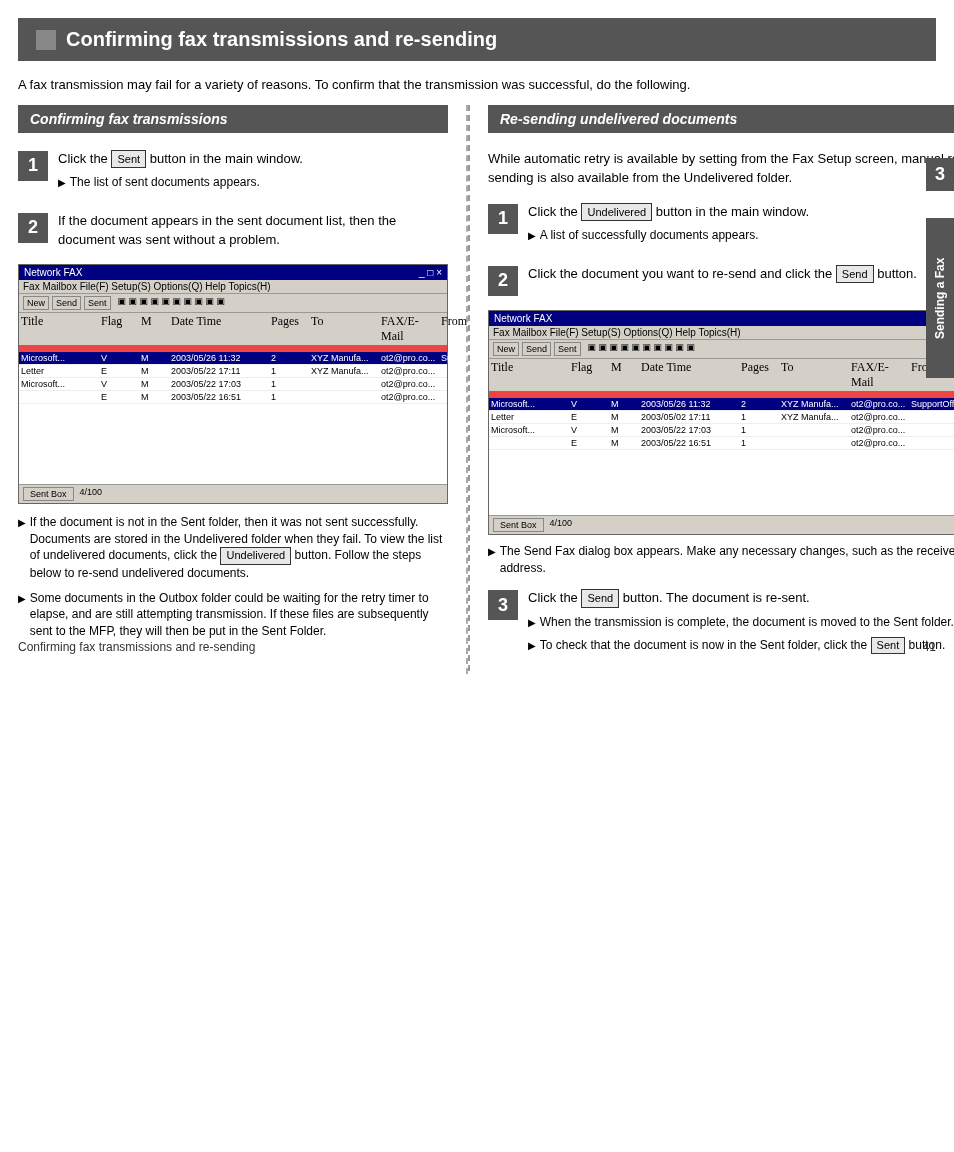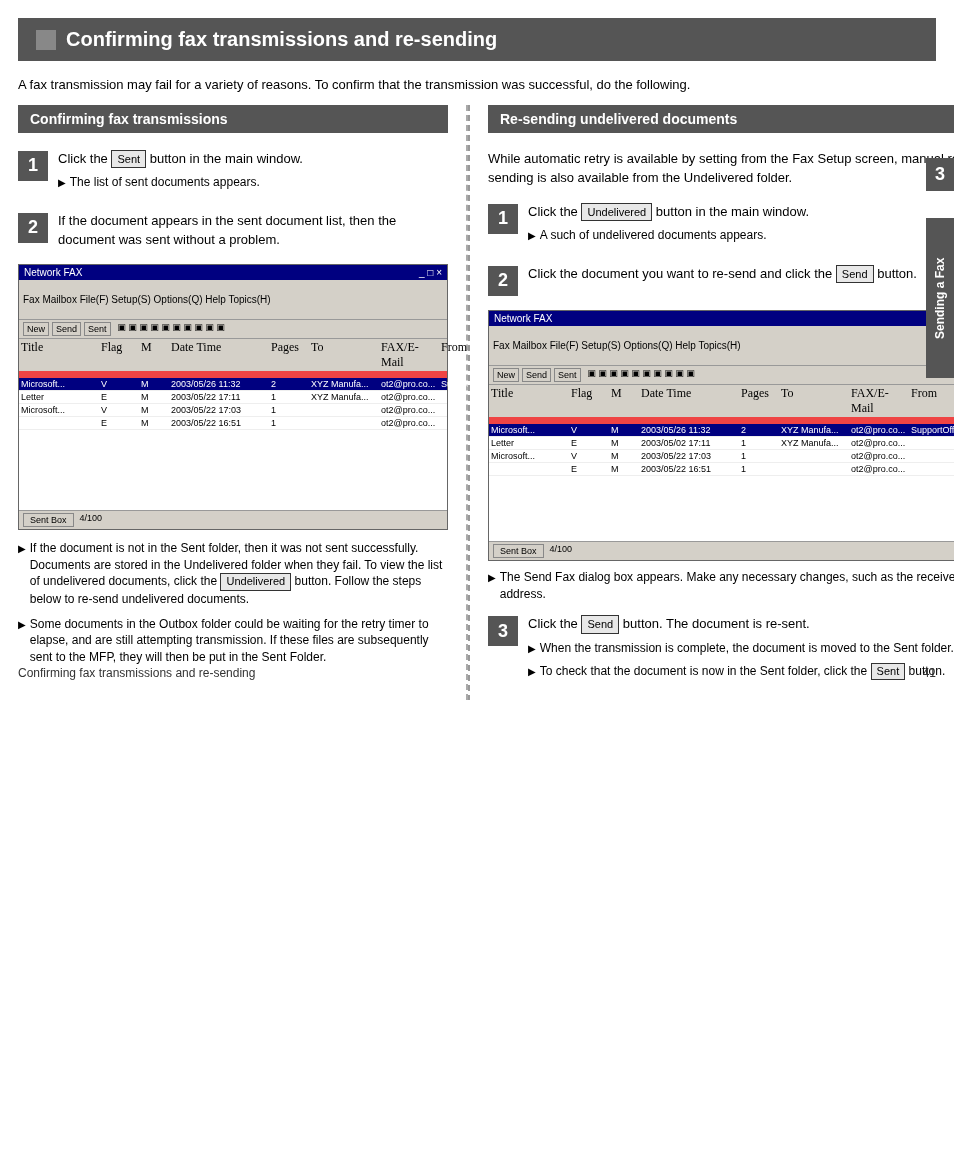--- a/index.html
+++ b/index.html
@@ -66,20 +66,21 @@
     }
 
     
     .section-header {
       background: #555;
       color: #fff;
       padding: 6px 12px;
       font-size: 14px;
       font-weight: bold;
       margin-bottom: 16px;
+      font-style: italic;
     }
 
     
     .step-block {
       display: flex;
       align-items: flex-start;
       margin-bottom: 14px;
       gap: 10px;
     }
 
@@ -139,21 +140,21 @@
     .fax-window-title {
       background: #000080;
       color: #fff;
       padding: 2px 5px;
       font-size: 10px;
       display: flex;
       justify-content: space-between;
     }
     .fax-window-menu {
       background: #d4d0c8;
-      padding: 14px 4px;
+      padding: 1px 4px;
       font-size: 10px;
       border-bottom: 1px solid #999;
     }
     .fax-window-toolbar {
       background: #d4d0c8;
       padding: 2px 4px;
       border-bottom: 1px solid #999;
       display: flex;
       gap: 3px;
     }
@@ -400,21 +401,21 @@
 
       <div class="step-block">
         <div class="step-number">1</div>
         <div class="step-content">
           <p>
             <span>Click the</span>
             <span class="inline-btn">Undelivered</span>
             <span>button in the main window.</span>
           </p>
           <div class="arrow-note">
-            <span>A such of undelivered documents appears.</span>
+            <span>A list of successfully documents appears.</span>
           </div>
         </div>
       </div>
 
       <div class="step-block">
         <div class="step-number">2</div>
         <div class="step-content">
           <p>
             <span>Click the document you want to re-send and click the</span>
             <span class="inline-btn">Send</span>

